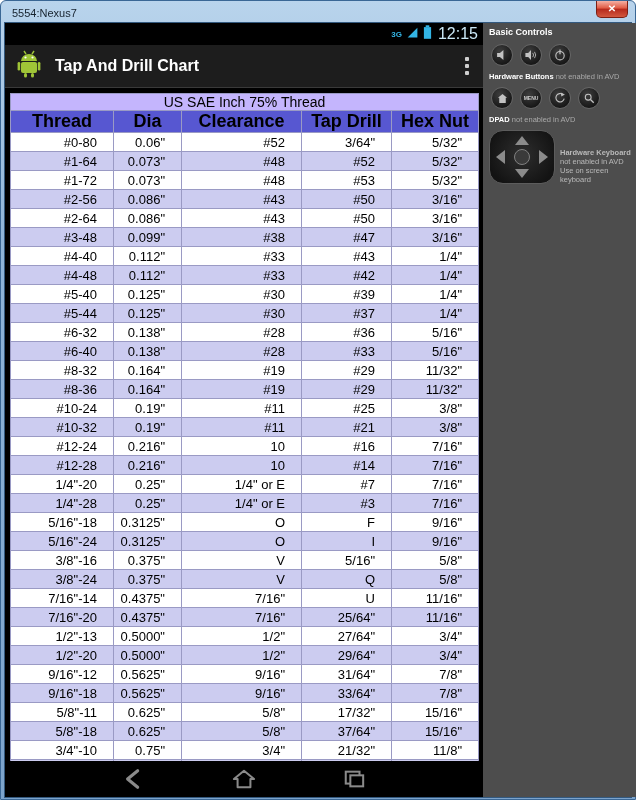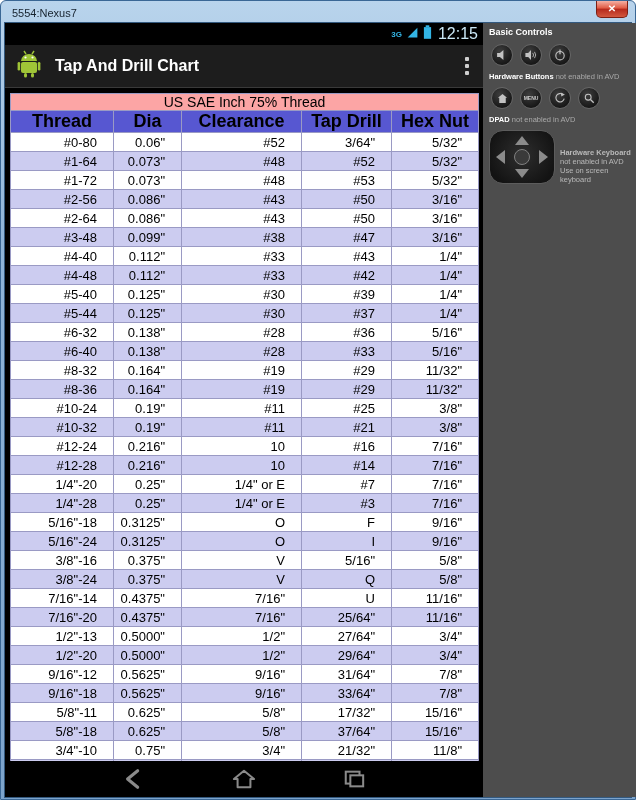--- a/index.html
+++ b/index.html
@@ -50,21 +50,21 @@
   .overflow i { width:4px; height:4px; background:#cfcfcf; border-radius:1px; display:block; }
 
   .content { flex:1; overflow:hidden; padding:5px 5px 0 5px; background:#000; }
 
   table.drill {
     width:468px; border-collapse:collapse; table-layout:fixed;
     background:#fff; font-size:13px; color:#000;
   }
   table.drill td, table.drill th { border:1px solid #9a9ac4; overflow:hidden; white-space:nowrap; }
   tr.tbl-title { height:17px; }
-  tr.tbl-title td { text-align:center; font-size:14px; background:#fca5a5; }
+  tr.tbl-title td { text-align:center; font-size:14px; background:#c4b5fd; }
   tr.tbl-head { height:18px; background:#5757d1; }
   tr.tbl-head th { font-size:18px; font-weight:bold; text-align:center; color:#000; }
   tbody.rows tr { height:19px; }
   tbody.rows td { text-align:right; padding-right:16px; }
   tbody.rows tr:nth-child(even) { background:#ccccf0; }
   col.c-thread{width:103px} col.c-dia{width:68px} col.c-clear{width:120px} col.c-tap{width:90px} col.c-hex{width:87px}
 
   .nav-bar {
     height:36px; background:#000; display:flex; align-items:center;
     justify-content:center; gap:80px;

